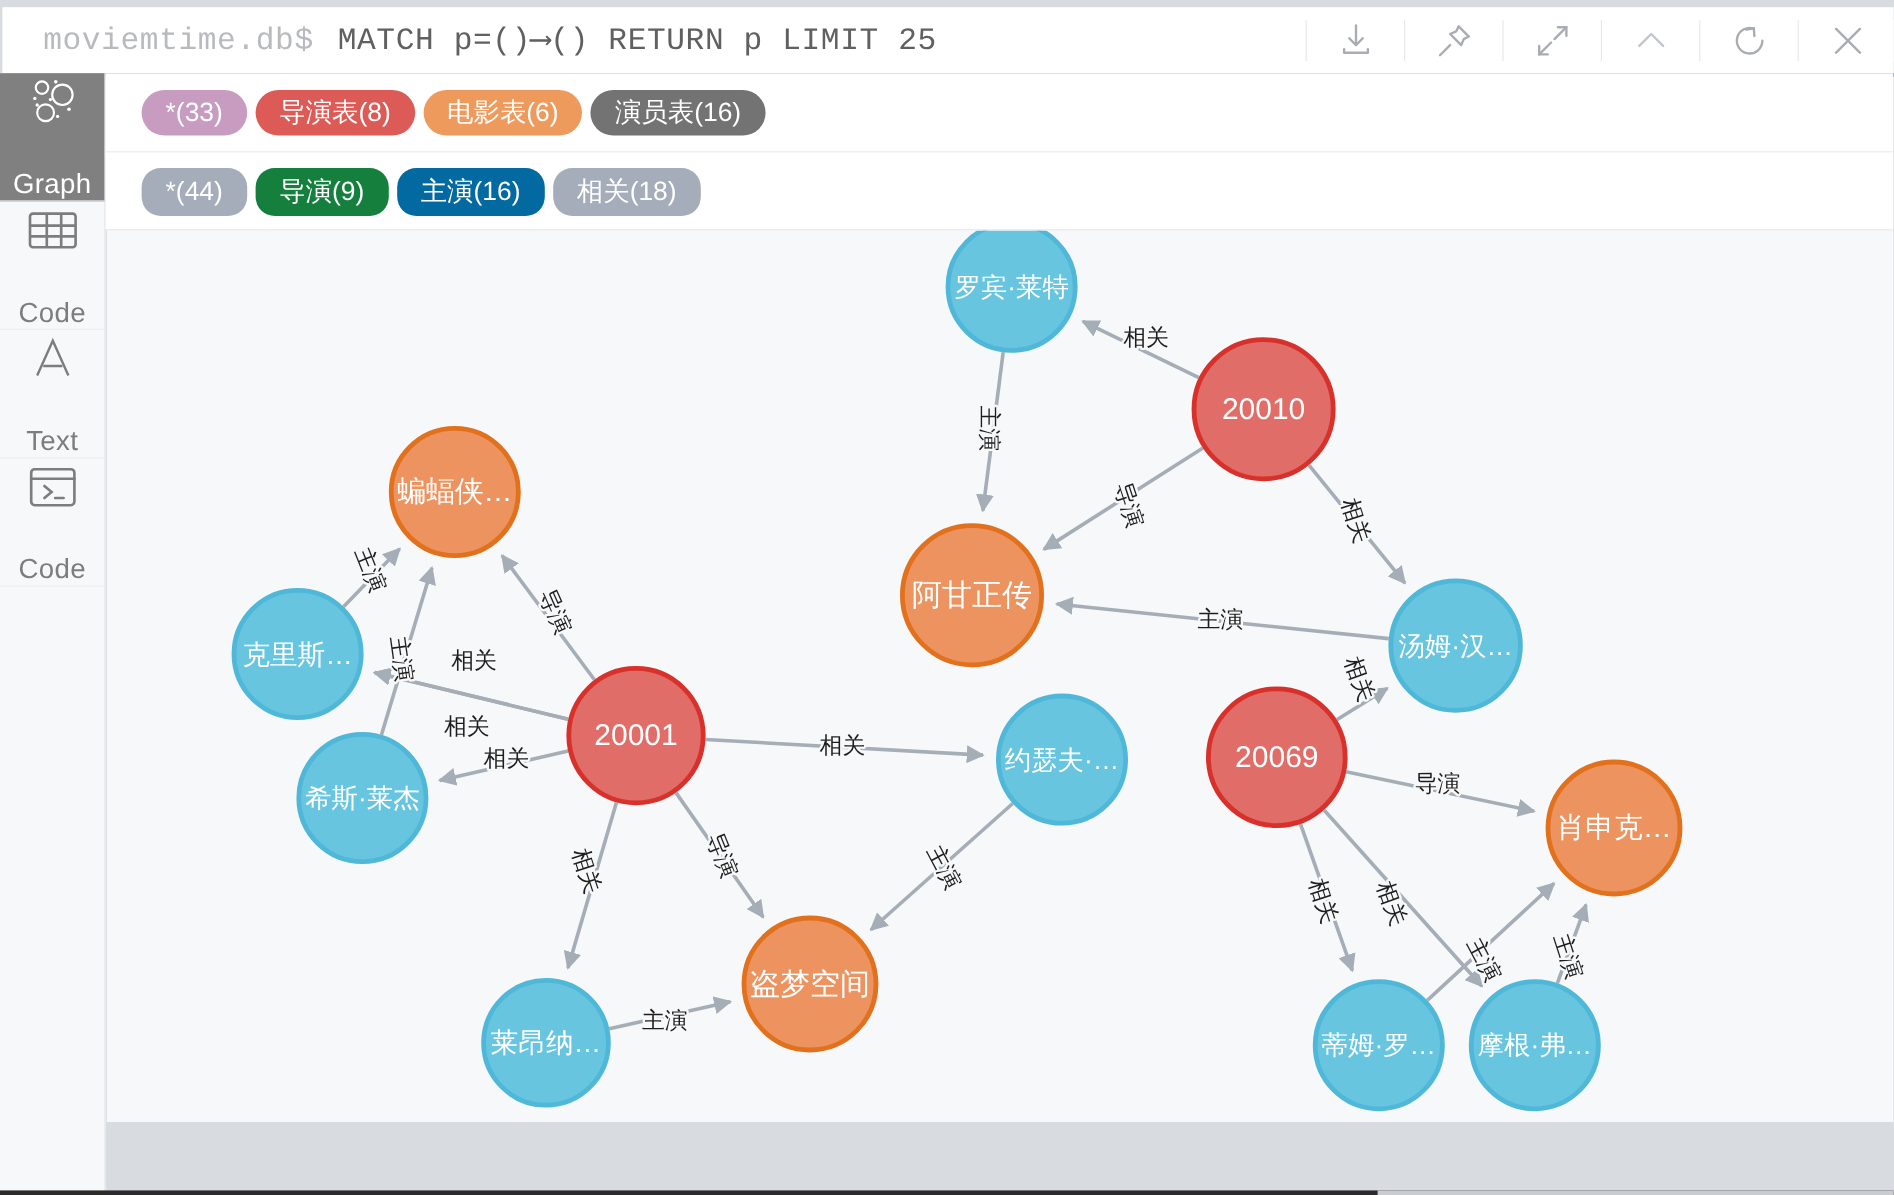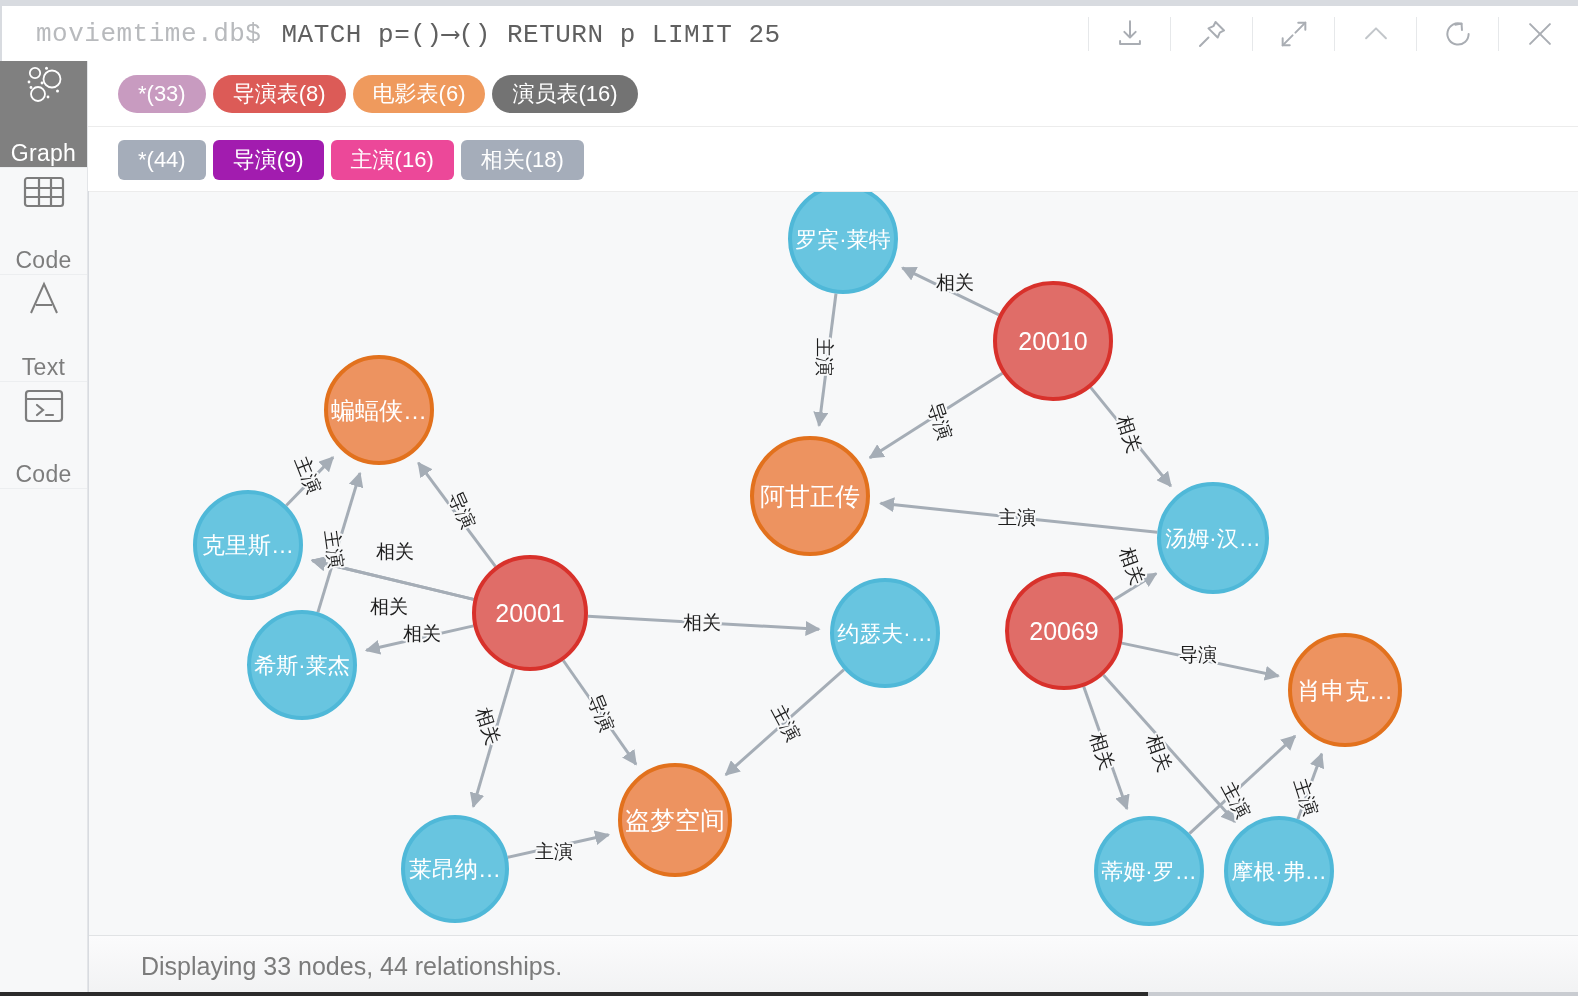--- a/index.html
+++ b/index.html
@@ -110,21 +110,21 @@
     height: 38px;
     padding: 0 20px;
     border-radius: 19px;
     color: #ffffff;
     font-size: 22px;
     white-space: nowrap;
     cursor: pointer;
     user-select: none;
   }
   .chip.rel {
-    border-radius: 6px;
+    border-radius: 16px;
     height: 40px;
     font-size: 22px;
   }
 
   
   .canvas {
     position: absolute;
     left: 89px; top: 191px;
     width: 1489px;
     height: 744px;
@@ -291,22 +291,22 @@
 
   <div class="chips-area">
     <div class="chip-row row1">
       <span class="chip" style="background:#c89bc0">*(33)</span>
       <span class="chip" style="background:#dc5b57">导演表(8)</span>
       <span class="chip" style="background:#ef9a5d">电影表(6)</span>
       <span class="chip" style="background:#737373">演员表(16)</span>
     </div>
     <div class="chip-row row2">
       <span class="chip rel" style="background:#a5adba">*(44)</span>
-      <span class="chip rel" style="background:#a21caf">导演(9)</span>
-      <span class="chip rel" style="background:#ec4899">主演(16)</span>
+      <span class="chip rel" style="background:#15803d">导演(9)</span>
+      <span class="chip rel" style="background:#0369a1">主演(16)</span>
       <span class="chip rel" style="background:#a5adba">相关(18)</span>
     </div>
   </div>
 
   <div class="canvas">
     <svg id="graph-svg" width="1489" height="744">
       <defs>
         <marker id="arrow" viewBox="0 0 10 10" refX="9" refY="5" markerWidth="5" markerHeight="5" orient="auto-start-reverse">
           <path d="M 0 0 L 10 5 L 0 10 z" fill="#a5adb6"></path>
         </marker>
@@ -417,20 +417,17 @@
             <text x="1060" y="679" class="node-label" font-size="22">蒂姆·罗…</text>
           </g>
           <g>
             <circle cx="1190" cy="679" r="53" fill="#68c5e0" stroke="#4fb8d8" class="node-circle"></circle>
             <text x="1190" y="679" class="node-label" font-size="22">摩根·弗…</text>
           </g>
         </g>
     </svg>
   </div>
 
-  <div class="statusbar">
-    <span>Displaying 33 nodes, 44 relationships.</span>
-  </div>
 
   <div class="bottom-strip">
     <div class="right-part"></div>
   </div>
 </div>
 
 </body></html>

